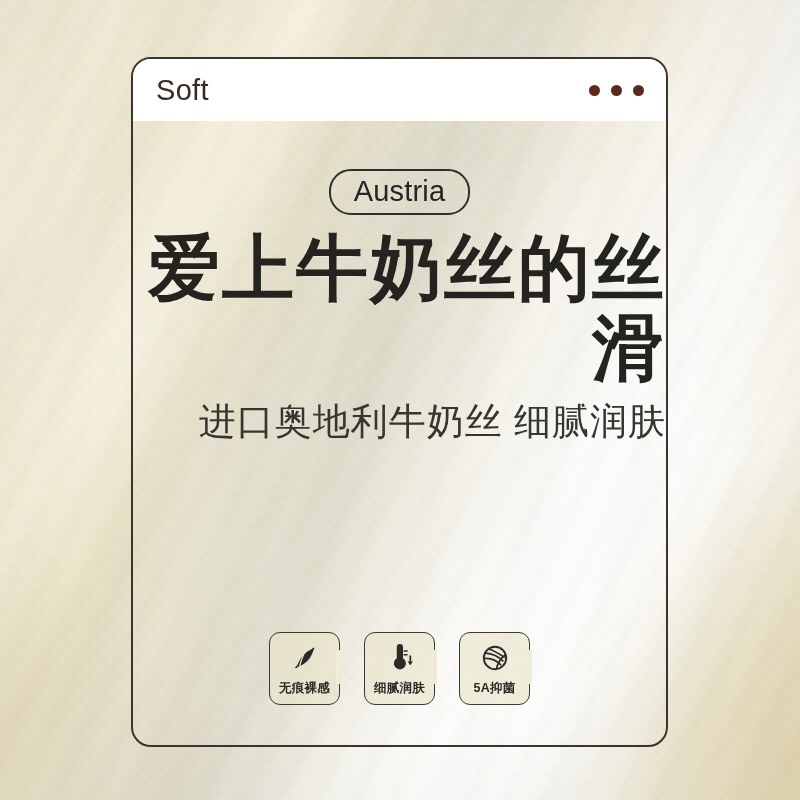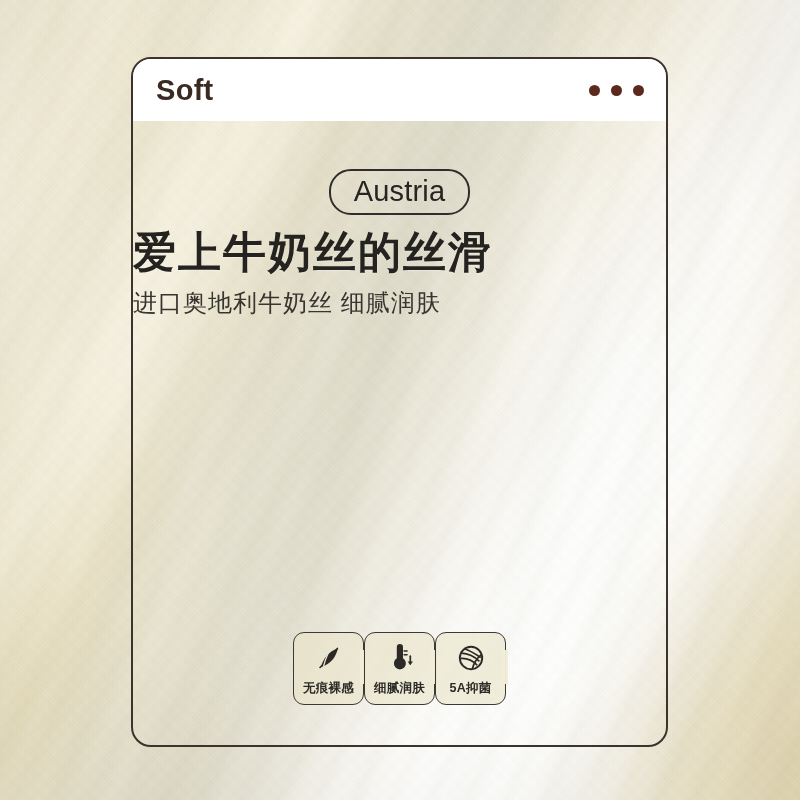--- a/index.html
+++ b/index.html
@@ -155,84 +155,84 @@
     justify-content: space-between;
     padding: 0 22px 0 23px;
     box-sizing: border-box;
   }
 
   #card-title {
     font-size: 29px;
     color: #3a2a22;
     letter-spacing: .3px;
     line-height: 1;
-    font-weight: 700;
+    font-weight: 400;
   }
 
   #window-dots {
     display: flex;
     gap: 11px;
     align-items: center;
   }
   .dot {
     width: 11px;
     height: 11px;
     border-radius: 50%;
     background: #5b2a1c;
   }
 
   
   #hero {
     position: absolute;
     left: 0; right: 0;
     top: 110px;
-    text-align: left;
+    text-align: right;
   }
 
   #badge-row {
     display: flex;
     justify-content: center;
   }
   #austria-badge {
     display: inline-block;
     border: 2px solid #2e2e2c;
     border-radius: 22px;
     padding: 4px 23px 6px;
     font-size: 29px;
     color: #262523;
     line-height: 1.12;
     letter-spacing: .2px;
   }
 
   #headline {
     margin-top: 14px;
-    font-size: 43px;
+    font-size: 72px;
     font-weight: bold;
     color: #24231f;
     letter-spacing: 2px;
     line-height: 1.1;
     text-shadow: 0 1px 1px rgba(255,255,255,.35);
   }
 
   #subheadline {
     margin-top: 12px;
-    font-size: 24px;
+    font-size: 37px;
     color: #37352f;
     letter-spacing: 1px;
     line-height: 1.2;
   }
 
   
   #features {
     position: absolute;
     left: 0; right: 0;
     bottom: 40px;
     display: flex;
     justify-content: center;
-    gap: 0;
+    gap: 24px;
   }
 
   .feature {
     position: relative;
     width: 71px;
     height: 73px;
     box-sizing: border-box;
     background: rgba(233,227,200,0.62);
     border: 1.8px solid #3b3a35;
     border-radius: 11px;

